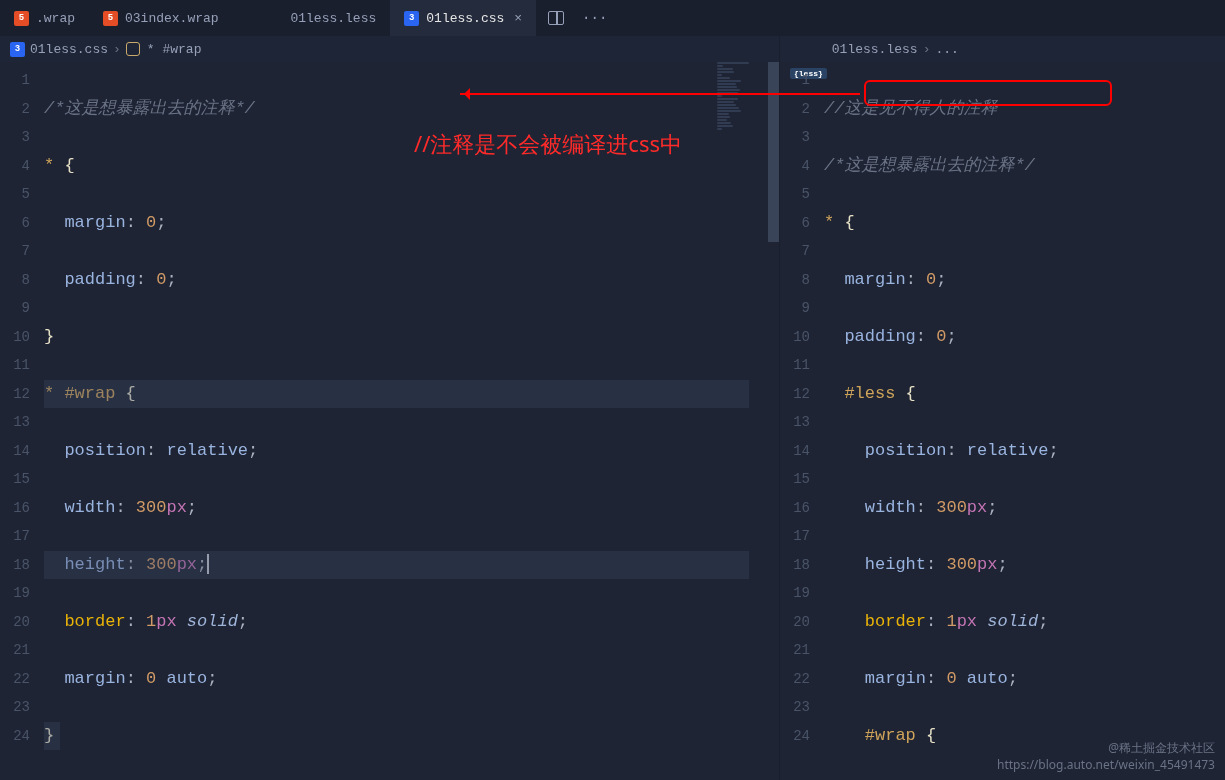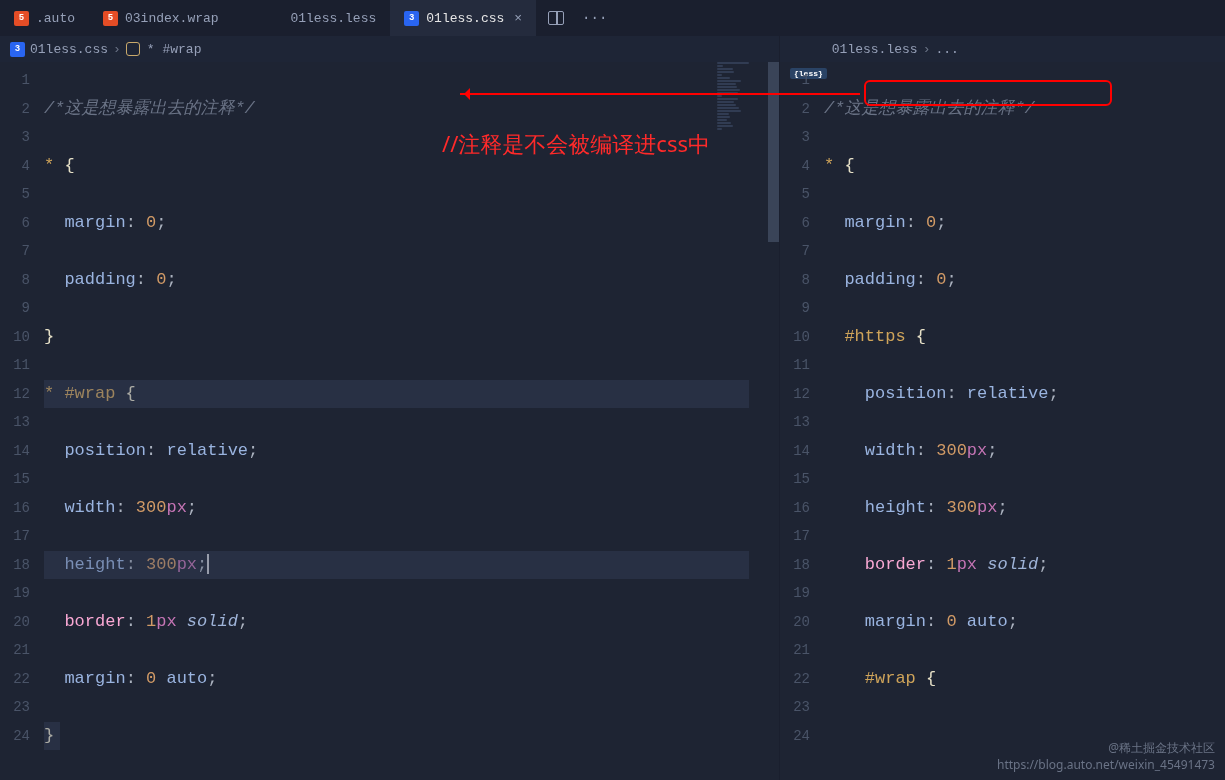--- a/index.html
+++ b/index.html
@@ -99,21 +99,21 @@
 .highlight-line { background: rgba(60,72,100,0.35); position:absolute; left:0; right:30px; height:28.5px; }
 
 
 .cmt { color: #6a7386; font-style: italic; }
 .sel { color: #cfa45a; }
 .prop { color: #9ab4e0; }
 .num { color: #d19a66; }
 .unit { color: #c474b4; }
 .val { color: #9ab4e0; }
 .punc { color: #abb2bf; }
-.border-kw { color: #f9a8d4; }
+.border-kw { color: #eab308; }
 .solid { color: #9fb4d9; font-style: italic; }
 .brace { color: #e6e0c7; }
 
 
 .minimap {
   position: absolute;
   top: 0;
   right: 4px;
   width: 58px;
   height: 200px;
@@ -141,21 +141,20 @@
 .annotation-arrow::before {
   content:''; position:absolute; left:-2px; top:-5px;
   border: 6px solid transparent; border-right-color:#ff0000;
 }
 .annotation-text {
   position: absolute;
   color: #ff2a2a;
   font-size: 22px;
   font-family: system-ui, sans-serif;
   pointer-events: none;
-  margin-left: 28px;
 }
 
 
 .watermark {
   position:absolute;
   bottom:6px; right:10px;
   color:#6a7386;
   font-size:12px;
   text-align:right;
   line-height:1.4;
@@ -164,21 +163,21 @@
 
 
 .cursor { display:inline-block; width:1.5px; height:20px; background:#c8cad0; vertical-align:middle; }
 </style>
 </head>
 <body>
 
 <div class="tab-bar">
   <div class="tab">
     <span class="icon-html5">5</span>
-    <span>.auto</span>
+    <span>.wrap</span>
   </div>
   <div class="tab">
     <span class="icon-html5">5</span>
     <span>03index.wrap</span>
   </div>
   <div class="tab">
     <span class="icon-less">{less}</span>
     <span>01less.less</span>
   </div>
   <div class="tab active">
@@ -316,25 +315,26 @@
           <div>17</div>
           <div>18</div>
           <div>19</div>
           <div>20</div>
           <div>21</div>
           <div>22</div>
           <div>23</div>
           <div>24</div>
       </div>
       <div class="code">
+<div class="code-line"><span class="cmt">//这是见不得人的注释</span></div>
 <div class="code-line"><span class="cmt">/*这是想暴露出去的注释*/</span></div>
 <div class="code-line"><span class="sel">*</span><span class="brace"> {</span></div>
 <div class="code-line">  <span class="prop">margin</span><span class="punc">: </span><span class="num">0</span><span class="punc">;</span></div>
 <div class="code-line">  <span class="prop">padding</span><span class="punc">: </span><span class="num">0</span><span class="punc">;</span></div>
-<div class="code-line">  <span class="sel">#https</span><span class="brace"> {</span></div>
+<div class="code-line">  <span class="sel">#less</span><span class="brace"> {</span></div>
 <div class="code-line">    <span class="prop">position</span><span class="punc">: </span><span class="val">relative</span><span class="punc">;</span></div>
 <div class="code-line">    <span class="prop">width</span><span class="punc">: </span><span class="num">300</span><span class="unit">px</span><span class="punc">;</span></div>
 <div class="code-line">    <span class="prop">height</span><span class="punc">: </span><span class="num">300</span><span class="unit">px</span><span class="punc">;</span></div>
 <div class="code-line">    <span class="border-kw">border</span><span class="punc">: </span><span class="num">1</span><span class="unit">px</span> <span class="solid">solid</span><span class="punc">;</span></div>
 <div class="code-line">    <span class="prop">margin</span><span class="punc">: </span><span class="num">0</span> <span class="val">auto</span><span class="punc">;</span></div>
 <div class="code-line">    <span class="sel">#wrap</span><span class="brace"> {</span></div>
 <div class="code-line">      </div>
 
 
 

